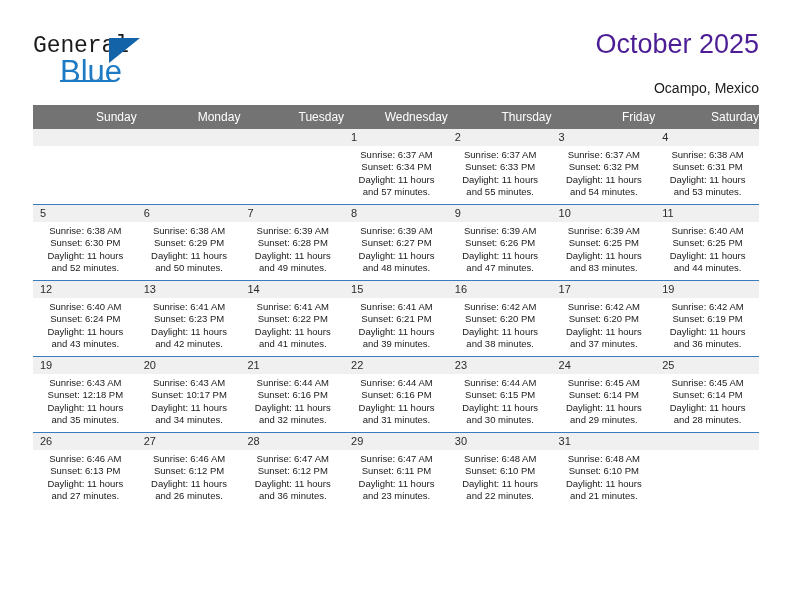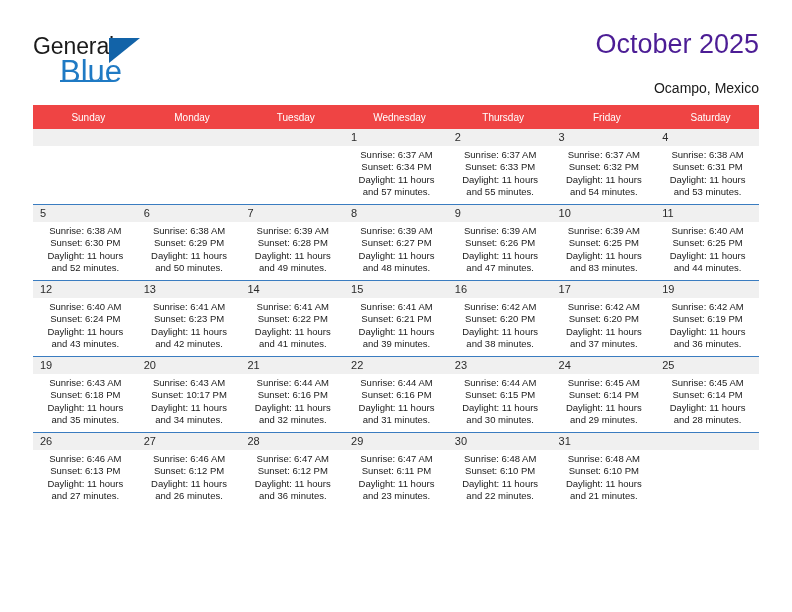--- a/index.html
+++ b/index.html
@@ -36,21 +36,21 @@
     width: 200px;
     height: 60px;
   }
   .brand-general {
     position: absolute;
     left: 0;
     top: 0;
     font-size: 23px;
     letter-spacing: -0.1px;
     color: #1a1a1a;
-    font-family: Liberation Sans, sans-serif;
+    font-family: Liberation Mono, monospace;
   }
   .brand-blue {
     position: absolute;
     left: 27px;
     top: 21px;
     font-size: 31px;
     color: #1f7ac4;
     font-family: "Liberation Sans", sans-serif;
   }
   .brand-triangle {
@@ -94,25 +94,25 @@
   
   .calendar {
     position: absolute;
     left: 33px;
     top: 105px;
     width: 726px;
     border-collapse: collapse;
     table-layout: fixed;
   }
   .calendar th {
-    background: #ef4444;
+    background: #737373;
     color: #ffffff;
-    font-size: 10px;
+    font-size: 12px;
     font-weight: normal;
-    text-align: center;
+    text-align: right;
     padding: 5px 0 5px 7px;
     height: 14px;
     border: none;
   }
   .calendar td {
     vertical-align: top;
     padding: 0;
     border: none;
     border-top: 1px solid #3a7cc0;
     height: 75px;
@@ -398,21 +398,21 @@
               </div>
             </div>
           </td>
         </tr>
         <tr class="week-row">
           <td>
             <div class="daycell">
               <div class="daynum-band">19</div>
               <div class="dayinfo">
                 <div>Sunrise: 6:43 AM</div>
-                <div>Sunset: 6:18 PM</div>
+                <div>Sunset: 12:18 PM</div>
                 <div>Daylight: 11 hours</div>
                 <div>and 35 minutes.</div>
               </div>
             </div>
           </td>
           <td>
             <div class="daycell">
               <div class="daynum-band">20</div>
               <div class="dayinfo">
                 <div>Sunrise: 6:43 AM</div>

